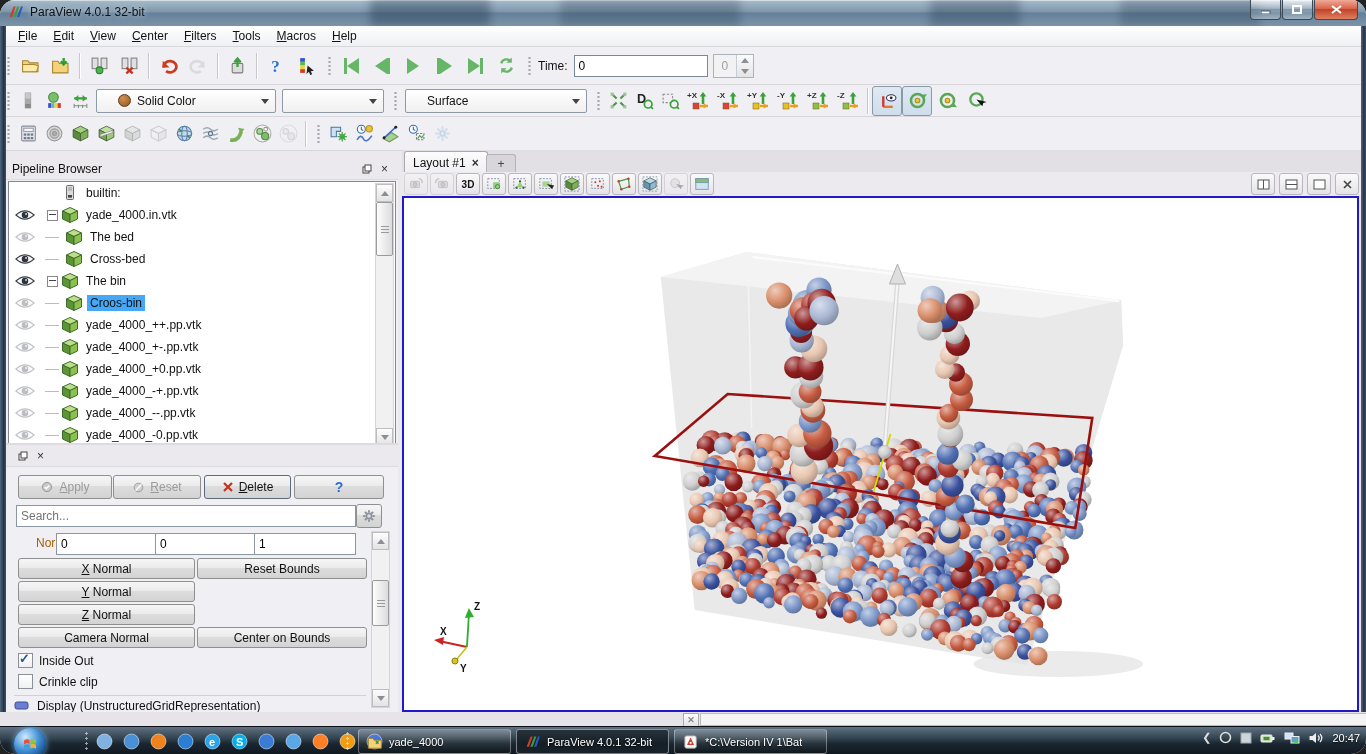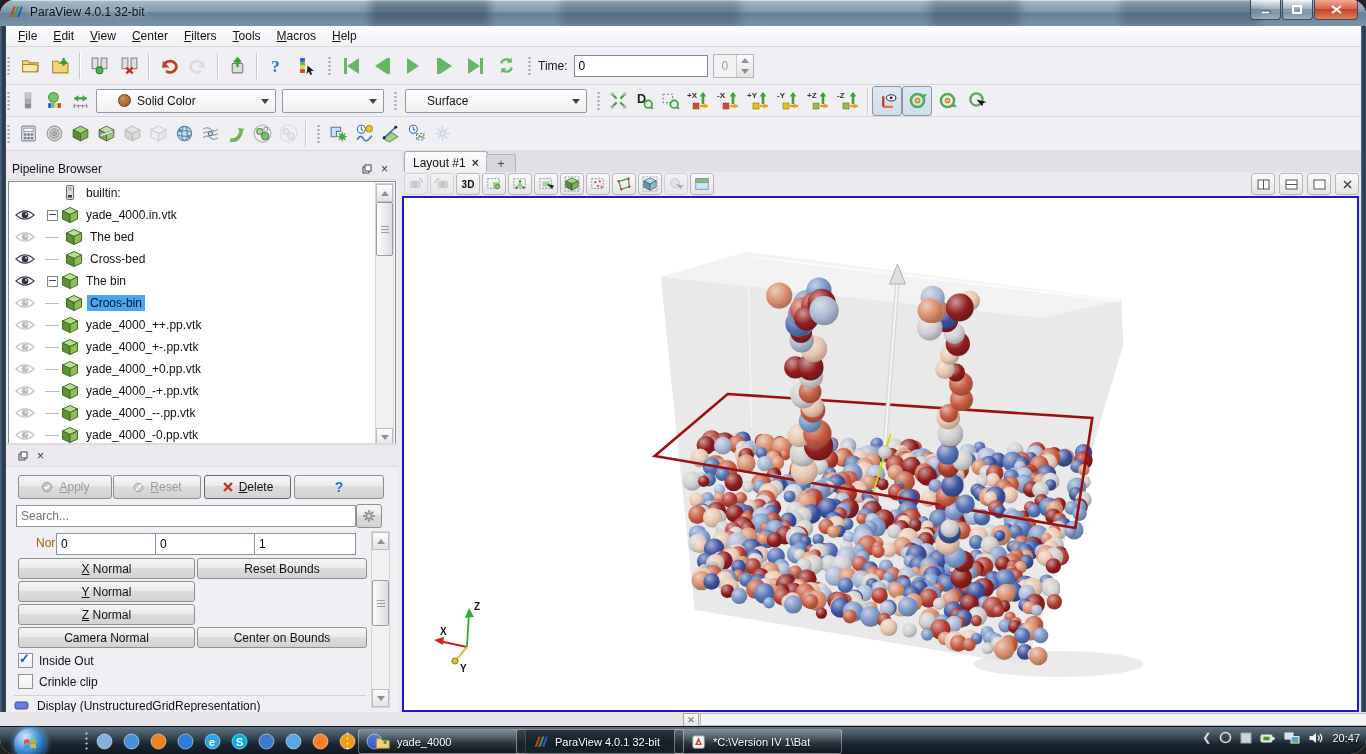--- a/index.html
+++ b/index.html
@@ -112,23 +112,23 @@
   #bgwin-x{position:absolute;left:683px;top:1px;width:14px;height:12px;background:linear-gradient(#fdfdfd,#e2e2e2);border:1px solid #aaa;
     display:flex;align-items:center;justify-content:center;color:#888;font-size:9px;font-weight:bold;}
   #taskbar{position:absolute;left:0;right:0;top:726px;height:28px;
     background:linear-gradient(180deg,#5f7283 0%,#33434f 40%,#1a2630 60%,#10181f 100%);border-top:1px solid #0a1016;}
   #orb{position:absolute;left:14px;top:1px;width:32px;height:32px;border-radius:50%;
     background:radial-gradient(circle at 35% 28%,#cfeaff,#3f8ed6 45%,#0c3a6e 85%);box-shadow:0 0 6px rgba(120,190,255,.8);
     display:flex;align-items:center;justify-content:center;}
   .tgrip{position:absolute;top:4px;width:5px;height:20px;background-image:radial-gradient(circle,rgba(255,255,255,.55) 1px,transparent 1.3px);background-size:5px 5px;}
   .qlrow{position:absolute;left:95px;top:5px;display:flex;gap:9px;align-items:center;}
   .ql{width:18px;height:18px;display:flex;align-items:center;justify-content:center;}
-  .tkbtn{position:absolute;top:2px;width:168px;height:25px;border:1px solid rgba(255,255,255,.35);border-radius:3px;
+  .tkbtn{position:absolute;top:2px;width:153px;height:25px;border:1px solid rgba(255,255,255,.35);border-radius:3px;
     background:linear-gradient(rgba(255,255,255,.25),rgba(255,255,255,.08) 50%,rgba(0,0,0,.12));
-    display:flex;align-items:center;gap:6px;padding:0 16px;color:#fff;box-sizing:border-box;}
+    display:flex;align-items:center;gap:6px;padding:0 8px;color:#fff;box-sizing:border-box;}
   .tkbtn .cap{white-space:nowrap;overflow:hidden;text-overflow:ellipsis;font-size:11px;text-shadow:0 1px 2px #000;}
   .tkbtn.active{background:linear-gradient(rgba(0,0,0,.5),rgba(30,40,50,.6));border-color:rgba(255,255,255,.45);}
   #tray{position:absolute;right:6px;top:4px;display:flex;align-items:center;gap:8px;color:#eee;}
   #tray .chev{font-size:11px;color:#ddd;}
   #clock{font-size:11px;color:#fff;text-shadow:0 1px 2px #000;}
   .trayic{display:flex;align-items:center;}
 </style>
 </head>
 <body>
 

